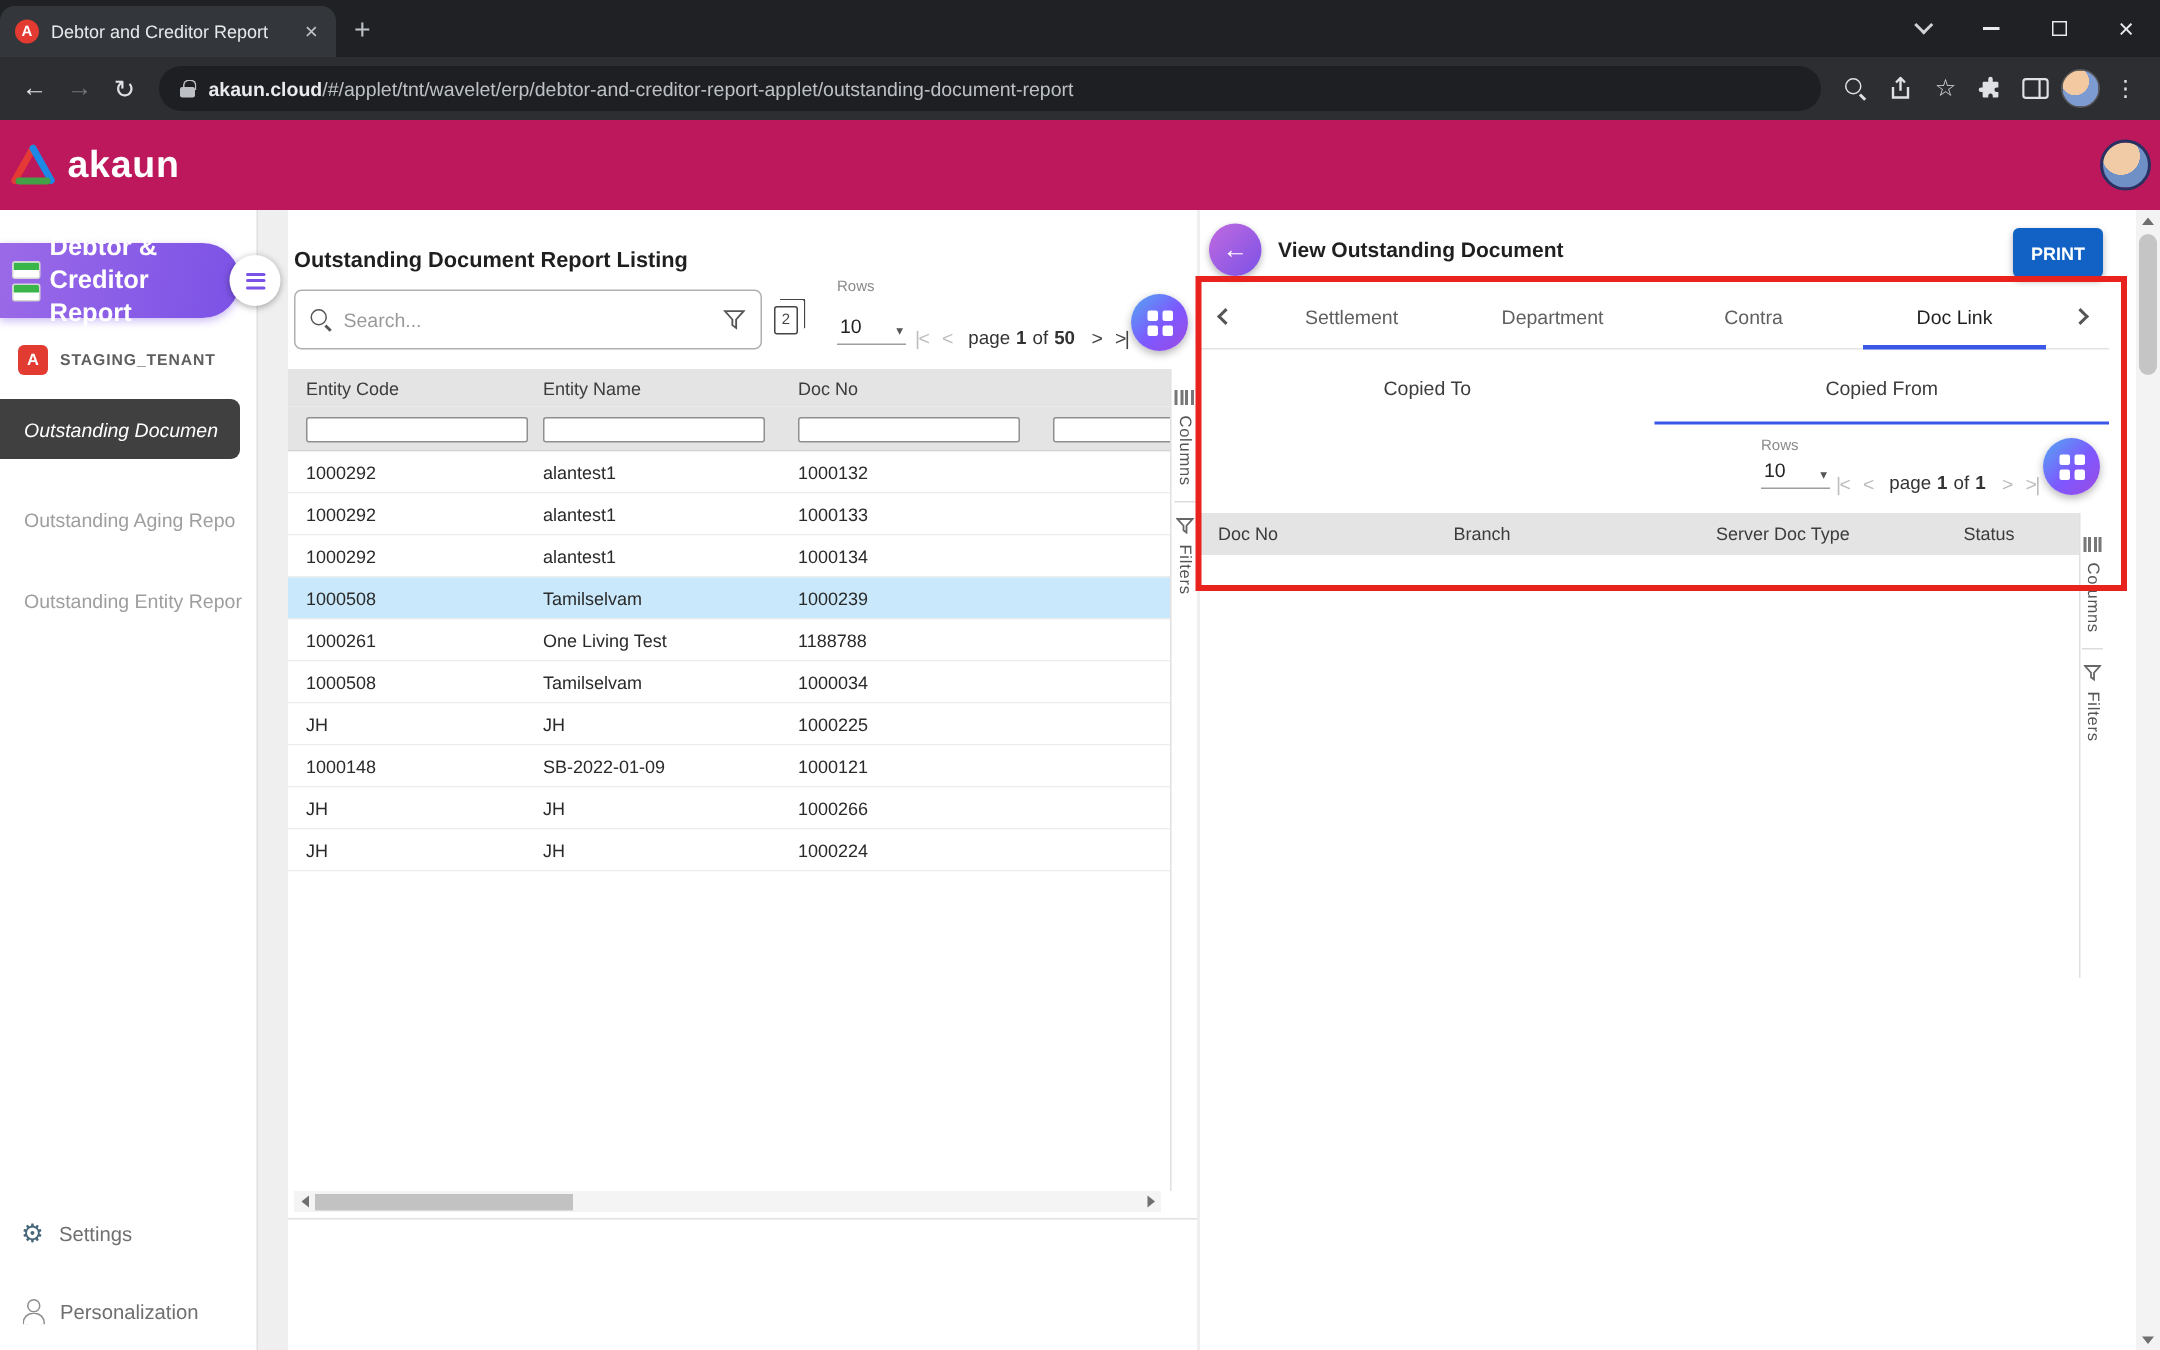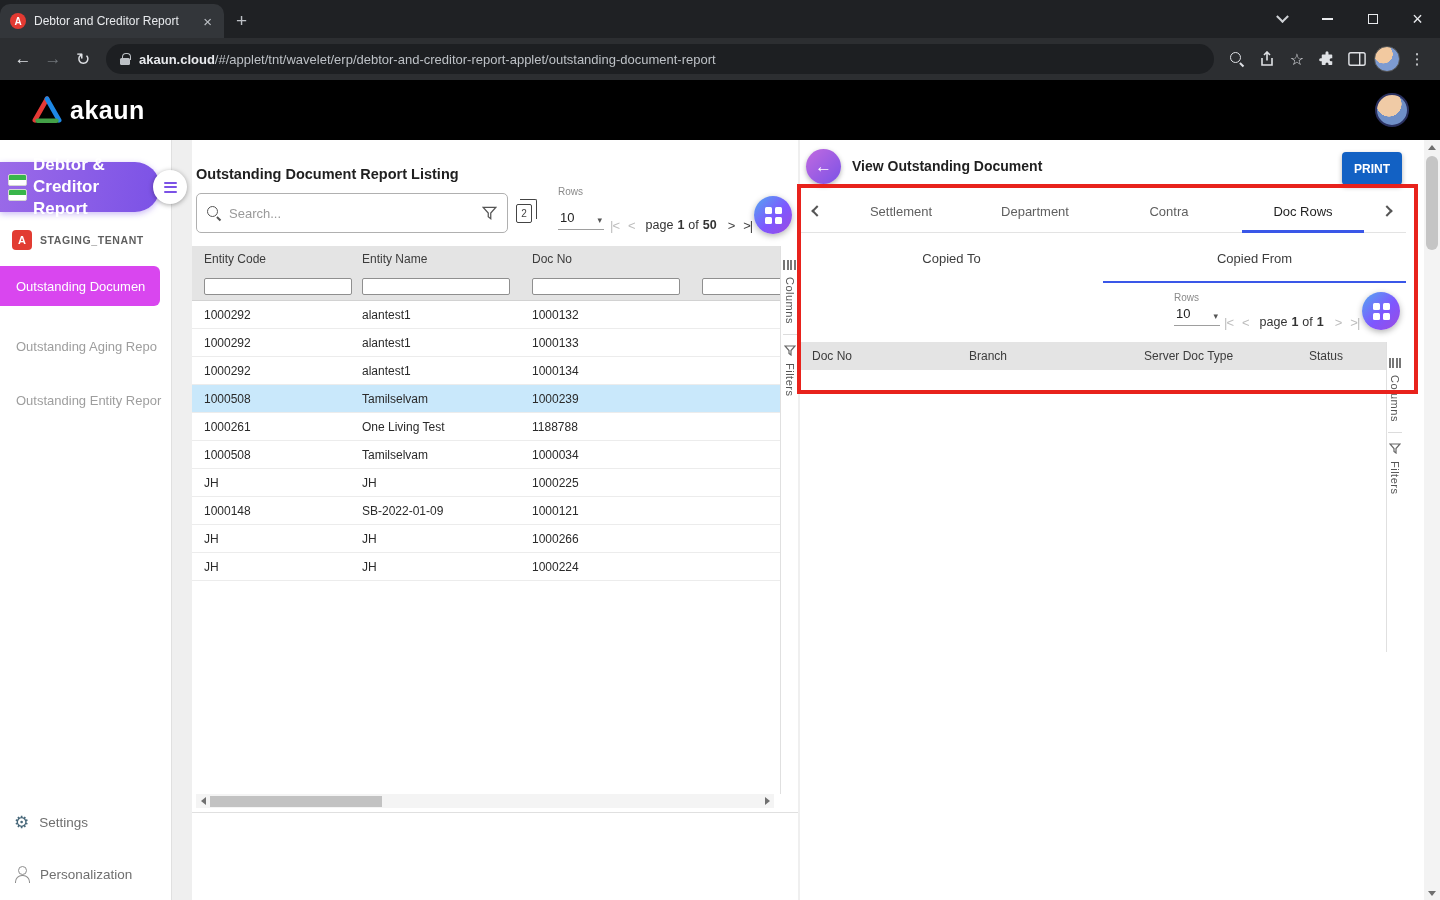--- a/index.html
+++ b/index.html
@@ -33,39 +33,39 @@
   .url .path{color:#bdc1c6;}
   .tool-ic{width:30px;height:30px;display:flex;align-items:center;justify-content:center;color:#dfe1e5;flex:0 0 auto;}
   .mag{position:relative;width:14px;height:14px;}
   .mag:before{content:"";position:absolute;left:0;top:0;width:9px;height:9px;border:1.8px solid #dfe1e5;border-radius:50%;}
   .mag:after{content:"";position:absolute;left:10px;top:10px;width:5px;height:1.8px;background:#dfe1e5;transform:rotate(45deg);transform-origin:left center;}
   .star{font-size:16px;color:#dfe1e5;}
   .avatar-sm{width:26px;height:26px;border-radius:50%;background:radial-gradient(circle at 35% 30%,#f2c9a0 0 40%,#7d9bd1 41% 100%);border:1px solid #555;}
   .kebab{font-size:15px;color:#dfe1e5;}
 
   
-  .appheader{position:absolute;left:0;top:80px;width:100%;height:60px;background:#000000;display:flex;align-items:center;padding:0 31px;}
+  .appheader{position:absolute;left:0;top:80px;width:100%;height:60px;background:#be185d;display:flex;align-items:center;padding:0 6px;}
   .brand{display:flex;align-items:center;gap:7px;}
   .brand-name{color:#fff;font-size:25px;font-weight:bold;letter-spacing:.5px;}
   .avatar-lg{margin-left:auto;width:34px;height:34px;border-radius:50%;background:radial-gradient(circle at 40% 30%,#f0cba6 0 45%,#6f8fc7 46% 100%);border:2px solid #2a3160;}
 
   
   .sidebar{position:absolute;left:0;top:140px;width:172px;height:760px;background:#fff;border-right:1px solid #e0e0e0;z-index:5;}
   .side-app{position:absolute;left:0;top:22px;width:160px;height:50px;border-radius:0 26px 26px 0;background:linear-gradient(100deg,#9b6ae8,#7b52e6);color:#fff;display:flex;align-items:center;padding:0 8px;gap:6px;box-shadow:0 2px 6px rgba(123,82,230,.4);}
   .debtor-stack{display:flex;flex-direction:column;gap:3px;flex:0 0 auto;}
   .debtor-card{width:19px;height:12px;background:#fff;border-radius:2px;overflow:hidden;border:1px solid #d5d5d5;}
   .debtor-card .top{height:5px;background:#39b54a;}
   .side-app-title{font-size:17px;font-weight:bold;line-height:1.3;}
   .collapse-btn{position:absolute;left:153px;top:30px;width:34px;height:34px;border-radius:50%;background:#fff;box-shadow:0 1px 5px rgba(0,0,0,.35);display:flex;flex-direction:column;align-items:center;justify-content:center;gap:2.5px;z-index:6;}
   .collapse-btn i{display:block;width:13px;height:2px;background:#7b52e6;border-radius:1px;}
   .tenant-row{position:absolute;left:12px;top:90px;display:flex;align-items:center;gap:8px;}
   .tenant-ic{width:20px;height:20px;border-radius:4px;background:#e23c32;color:#fff;font-size:11px;font-weight:bold;display:flex;align-items:center;justify-content:center;}
   .tenant-label{font-size:10.5px;color:#5f5f5f;letter-spacing:.6px;font-weight:bold;}
   .side-item{position:absolute;left:0;width:160px;height:40px;display:flex;align-items:center;padding-left:16px;font-size:13px;white-space:nowrap;overflow:hidden;}
-  .side-item.active{background:#d946ef;color:#fff;border-radius:0 6px 6px 0;}
+  .side-item.active{background:#404040;color:#fff;border-radius:0 6px 6px 0;font-style:italic;}
   .side-item.plain{color:#9e9e9e;width:172px;}
   .side-bottom{position:absolute;left:14px;display:flex;align-items:center;gap:10px;color:#6f6f6f;font-size:13.5px;}
   .gear{font-size:17px;color:#48687a;}
   .person-ic{position:relative;width:16px;height:16px;}
   .person-ic:before{content:"";position:absolute;left:4px;top:0;width:7px;height:7px;border:1.8px solid #8d8d8d;border-radius:50%;}
   .person-ic:after{content:"";position:absolute;left:1px;top:9px;width:13px;height:7px;border:1.8px solid #8d8d8d;border-bottom:none;border-radius:7px 7px 0 0;}
 
   
   .listing{position:absolute;left:192px;top:140px;width:606px;height:760px;background:#fff;}
   .listing-title{position:absolute;left:4px;top:26px;font-size:14.5px;font-weight:bold;color:#1f1f1f;}
@@ -432,21 +432,21 @@
     <div class="d-title" data-interactable="false">View Outstanding Document</div>
     <button class="print-btn" data-interactable="true">PRINT</button>
 
     <div class="d-tabs" data-interactable="false">
       <div class="tab-chev" data-interactable="true">
           <span class="chev-l"></span>
         </div>
       <div class="d-tab" data-interactable="true">Settlement</div>
       <div class="d-tab" data-interactable="true">Department</div>
       <div class="d-tab" data-interactable="true">Contra</div>
-      <div class="d-tab active" data-interactable="true">Doc Rows</div>
+      <div class="d-tab active" data-interactable="true">Doc Link</div>
       <div class="tab-chev" data-interactable="true">
           <span class="chev-r"></span>
         </div>
     </div>
 
     <div class="d-subtabs" data-interactable="false">
       <div class="d-subtab" data-interactable="true">Copied To</div>
       <div class="d-subtab active" data-interactable="true">Copied From</div>
     </div>
 

